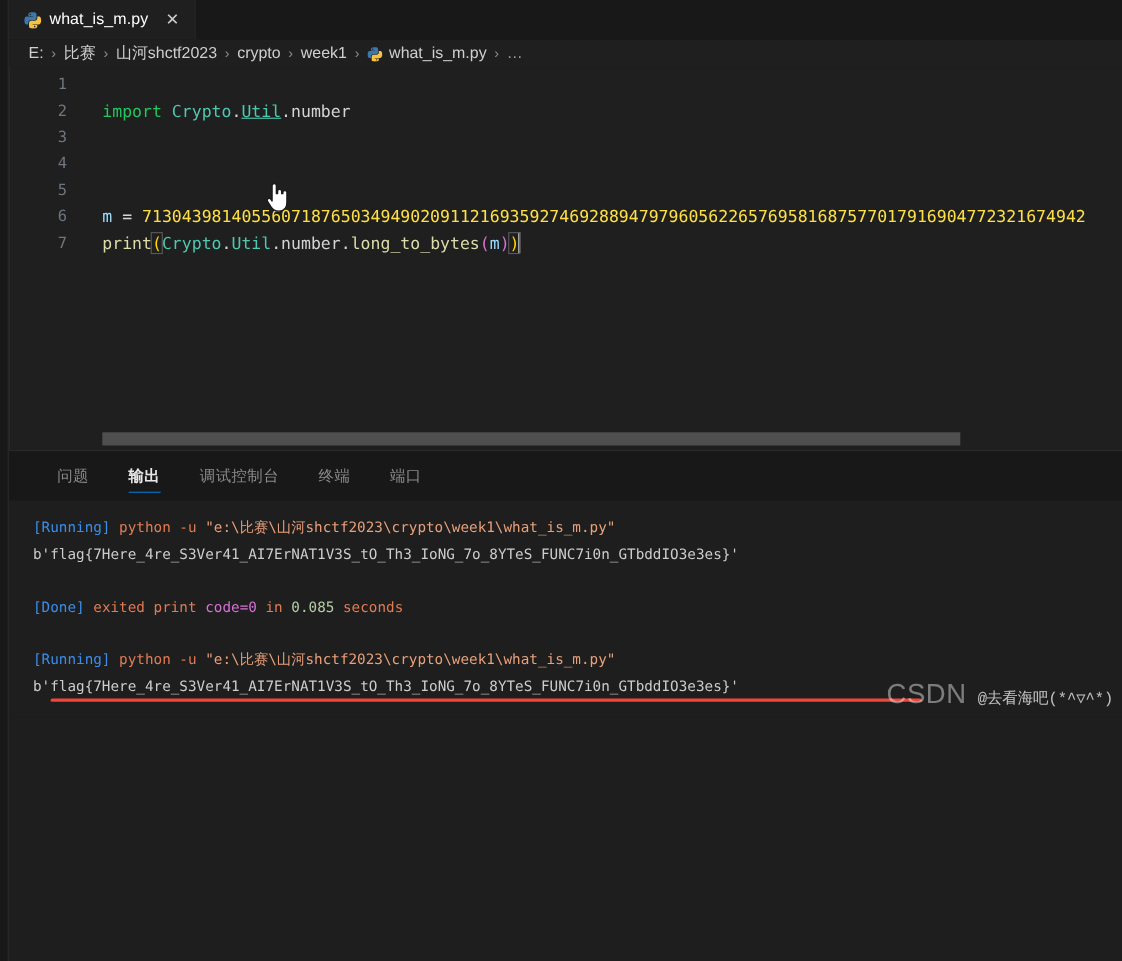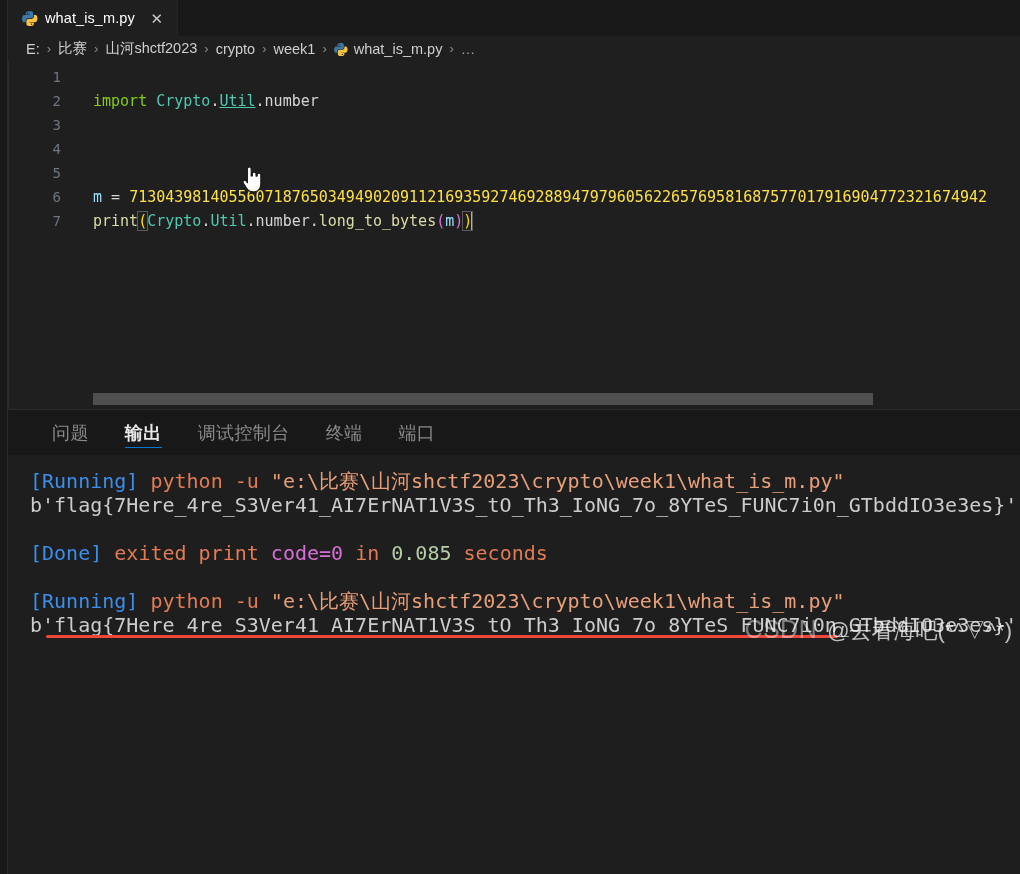--- a/index.html
+++ b/index.html
@@ -119,21 +119,21 @@
     text-align: right;
     color: #6e7681;
     font-family: "DejaVu Sans Mono", "Liberation Mono", monospace;
     font-size: 14px;
   }
   .ltext {
     position: absolute;
     left: 84px;
     white-space: pre;
   }
-  .kw      { color: #84cc16; text-align: center; }
+  .kw      { color: #22c55e; text-align: center; }
   .mod     { color: #4ec9b0; }
   .plain   { color: #d4d4d4; }
   .fn      { color: #dcdcaa; }
   .var     { color: #9cdcfe; }
   .num     { color: #fde047; }
   .paren1  { color: #ffd700; }
   .paren2  { color: #da70d6; }
   .op      { color: #d4d4d4; }
   .uline   { text-decoration: underline; text-decoration-color: #4ec9b0; }
   .caret {
@@ -188,38 +188,38 @@
     gap: 0;
     border-bottom: 0;
   }
   .ptab {
     position: relative;
     height: 45px;
     display: flex;
     align-items: center;
     padding: 0 18px;
     color: #8a8a8a;
-    font-size: 18px;
+    font-size: 14px;
     letter-spacing: .4px;
   }
   .ptab.active { color: #e7e7e7; font-weight: bold; }
   .ptab.active::after {
     content: "";
     position: absolute;
     left: 18px; right: 18px; bottom: 7px;
     height: 1.5px;
     background: #0078d4;
   }
   .panel-body {
     flex: 1 1 auto;
     background: #1e1e1e;
     position: relative;
     padding: 14px 0 0 0;
     font-family: "DejaVu Sans Mono", "Liberation Mono", monospace;
-    font-size: 20px;
+    font-size: 13px;
     line-height: 24px;
     overflow: hidden;
   }
   .out-line {
     padding-left: 22px;
     white-space: pre;
     color: #cccccc;
   }
   .out-line.blank { height: 24px; }
   .t-blue   { color: #3b8eea; }
@@ -253,22 +253,22 @@
     pointer-events: none;
   }
   .wm-brand {
     font-family: "Liberation Sans", sans-serif;
     font-size: 25px;
     color: rgba(255,255,255,0.42);
     letter-spacing: .5px;
     margin-left: 18px;
   }
   .wm-user {
-    font-family: Liberation Sans, sans-serif;
-    font-size: 22px;
+    font-family: Liberation Mono, monospace;
+    font-size: 14px;
     color: rgba(255,255,255,0.72);
   }
 </style>
 </head>
 <body>
 
 <div id="app">
 
   <div class="left-strip"></div>
 

